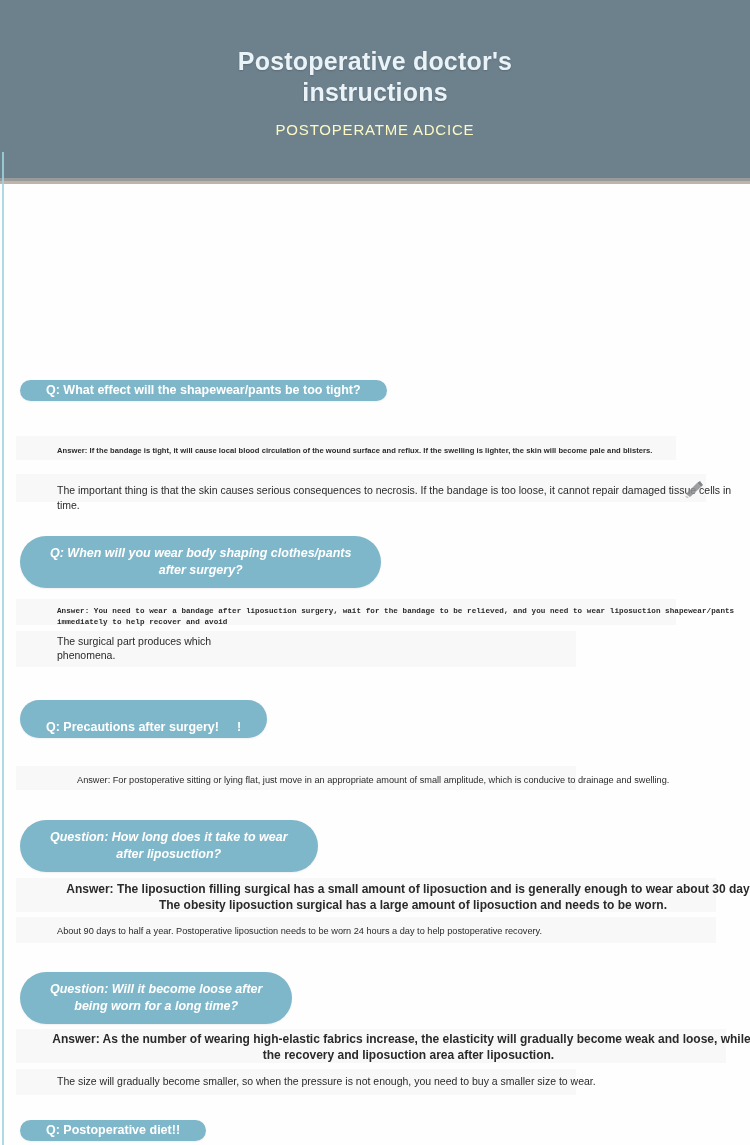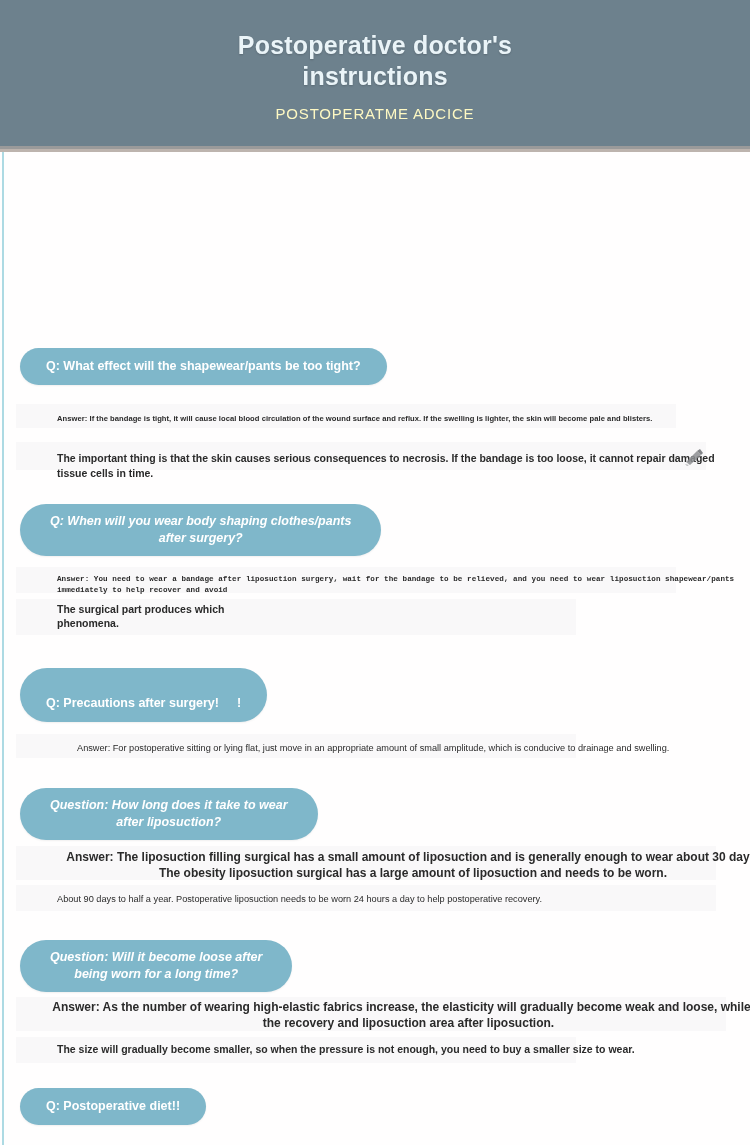--- a/index.html
+++ b/index.html
@@ -31,21 +31,21 @@
     top: 152px;
     width: 2px;
     height: 993px;
     background: #9fd4de;
     opacity: .85;
   }
 
   
   .header {
     position: relative;
-    height: 152px;
+    height: 184px;
     background: #6d818d;
     display: flex;
     flex-direction: column;
     align-items: center;
     justify-content: center;
     padding-top: 0;
     box-sizing: border-box;
   }
   .header-title {
     color: #eaf4f8;
@@ -83,21 +83,21 @@
   .qa-block {
     position: relative;
   }
 
   
   .pill {
     display: inline-block;
     background: #7fb7ca;
     color: #ffffff;
     border-radius: 999px;
-    padding: 10px 26px;
+    padding: 2px 26px;
     font-size: 12.5px;
     font-weight: bold;
     line-height: 1.35;
     text-align: center;
     box-sizing: border-box;
     white-space: pre-line;
     box-shadow: 0 1px 2px rgba(0,0,0,.06);
   }
   .pill.wide { padding: 9px 30px; font-style: italic; }
   .pill .bang {
@@ -108,21 +108,21 @@
 
   
   .ans {
     color: #2a2a2a;
     line-height: 1.45;
     white-space: pre-line;
     margin-left: 39px;
   }
   .ans.tiny   { font-size: 7.6px;  font-weight: bold; letter-spacing: .05px; }
   .ans.small  { font-size: 9.2px;  font-weight: normal; }
-  .ans.medium { font-size: 10.5px; font-weight: bold; }
+  .ans.medium { font-size: 10.5px; font-weight: normal; }
   .ans.large  { font-size: 12px;   font-weight: bold; }
   .ans.center { text-align: center; }
   .ans.left   { text-align: left; }
 
   
   .ghost {
     position: absolute;
     background: rgba(170,175,180,.07);
     pointer-events: none;
   }

